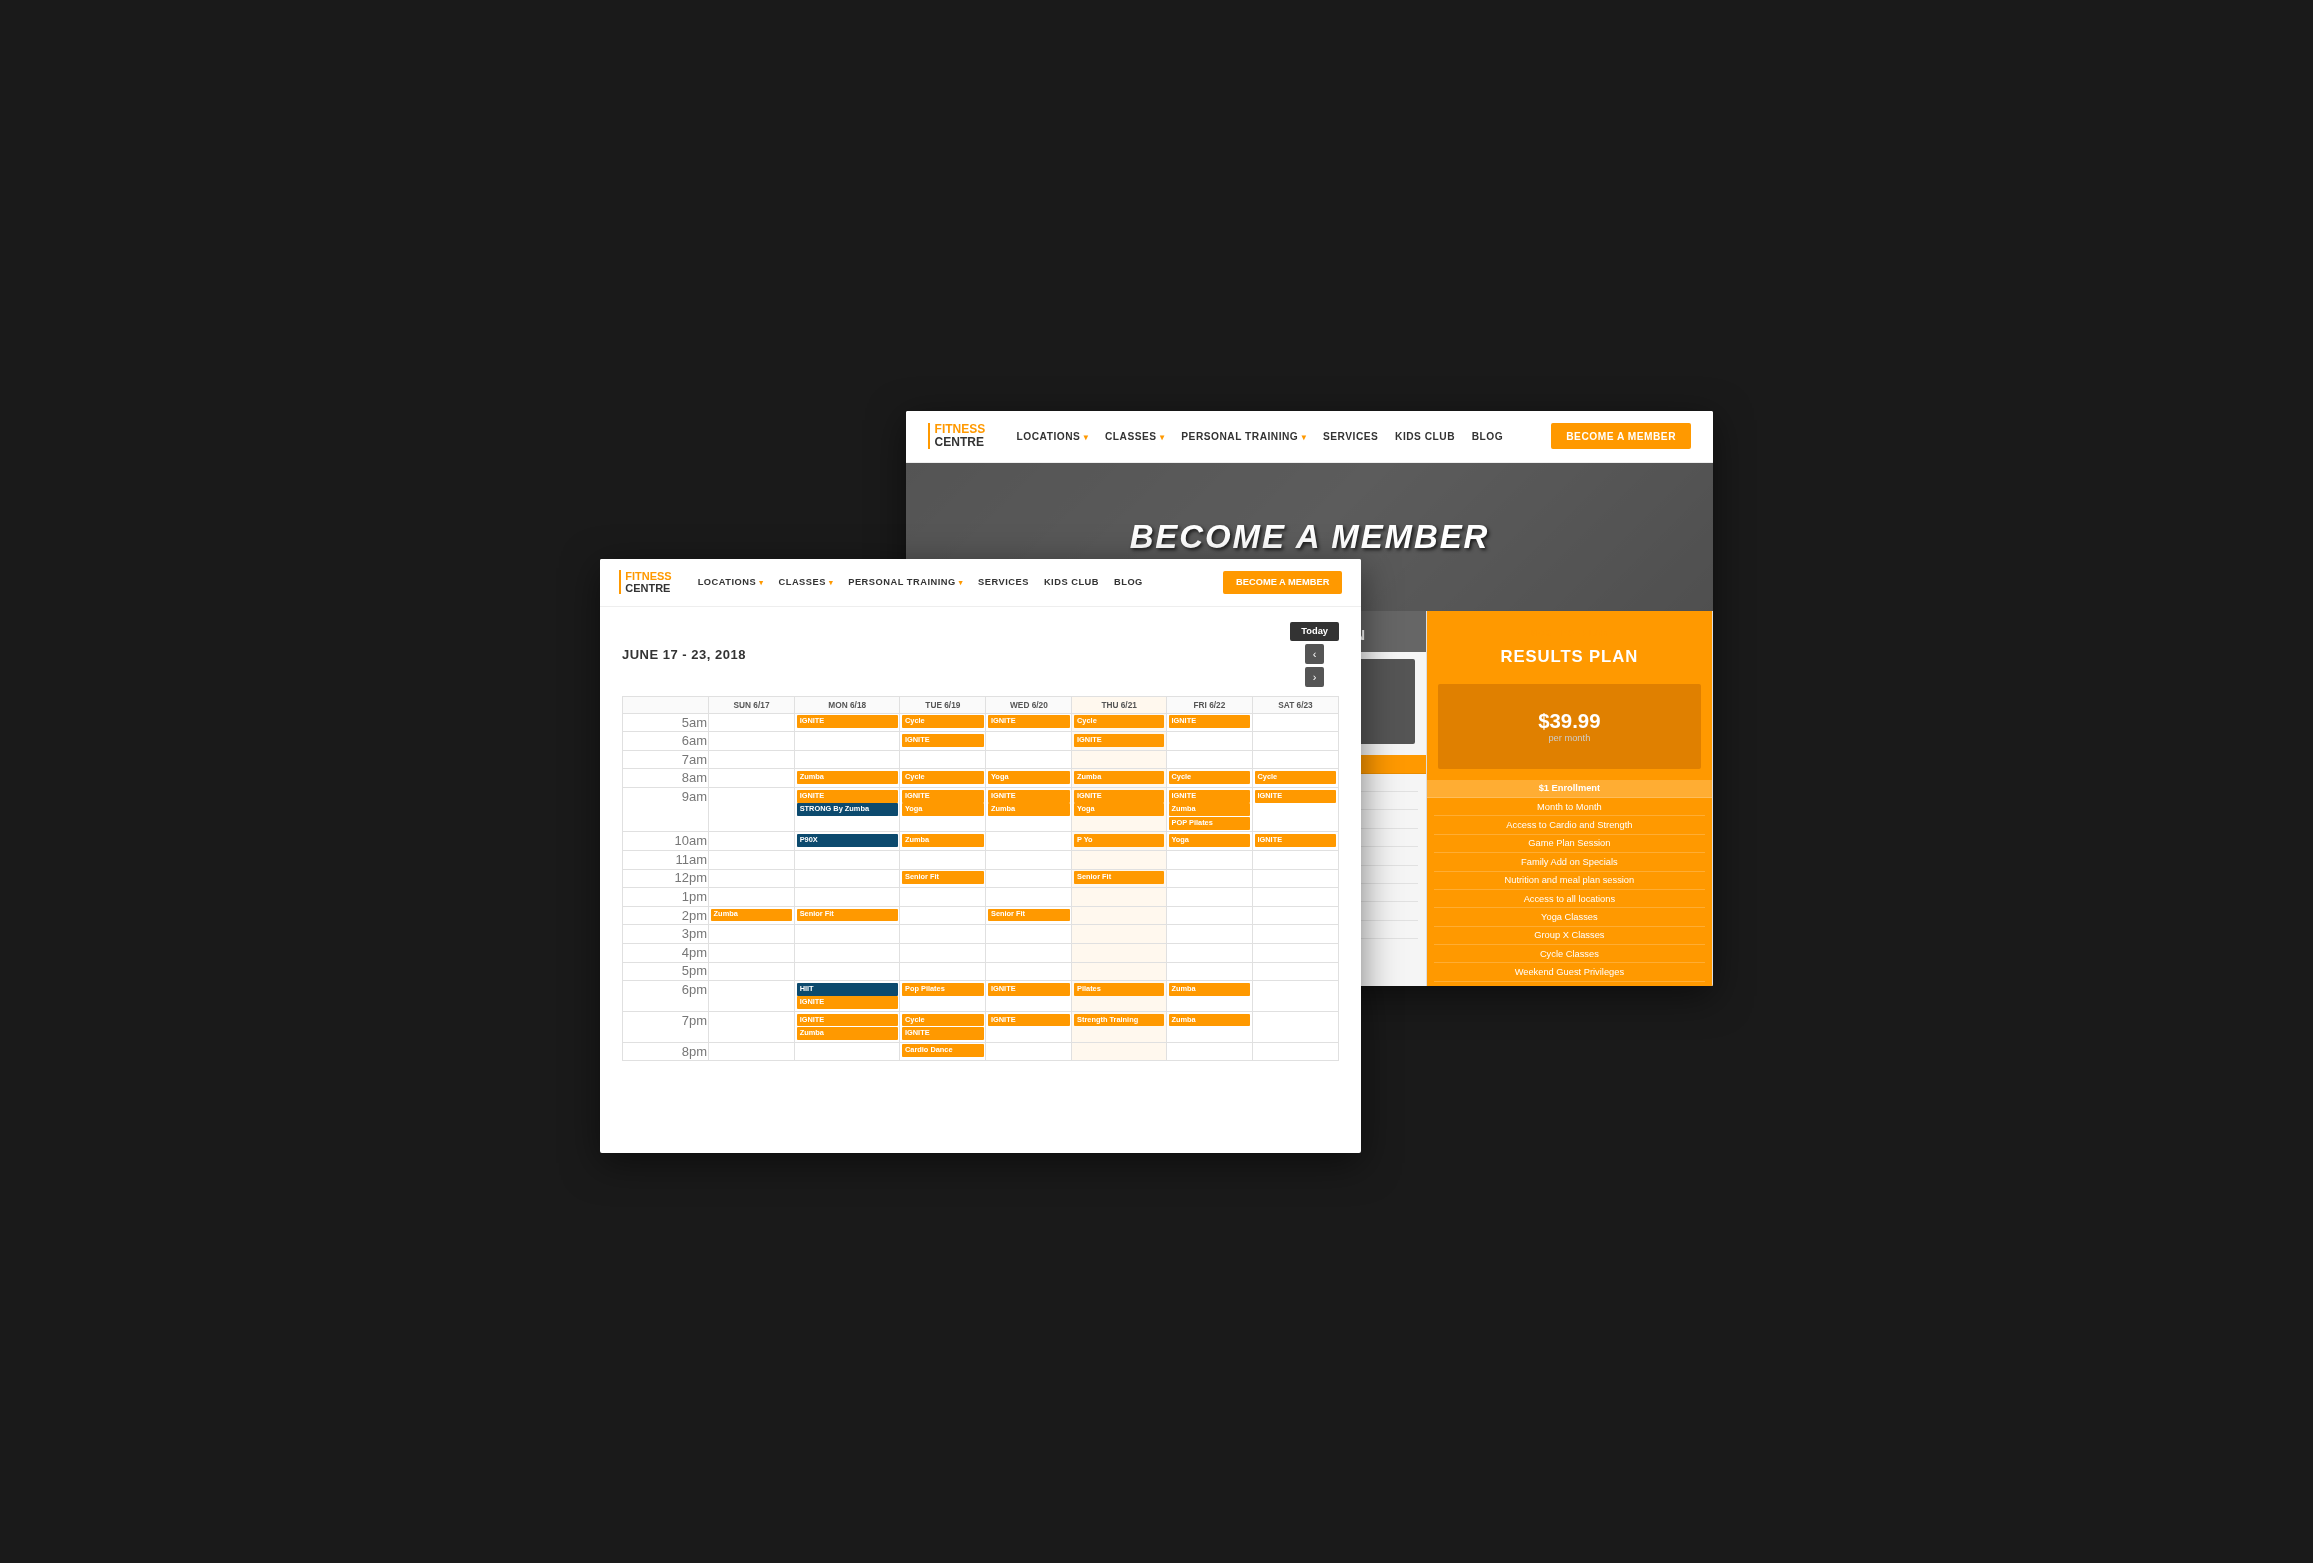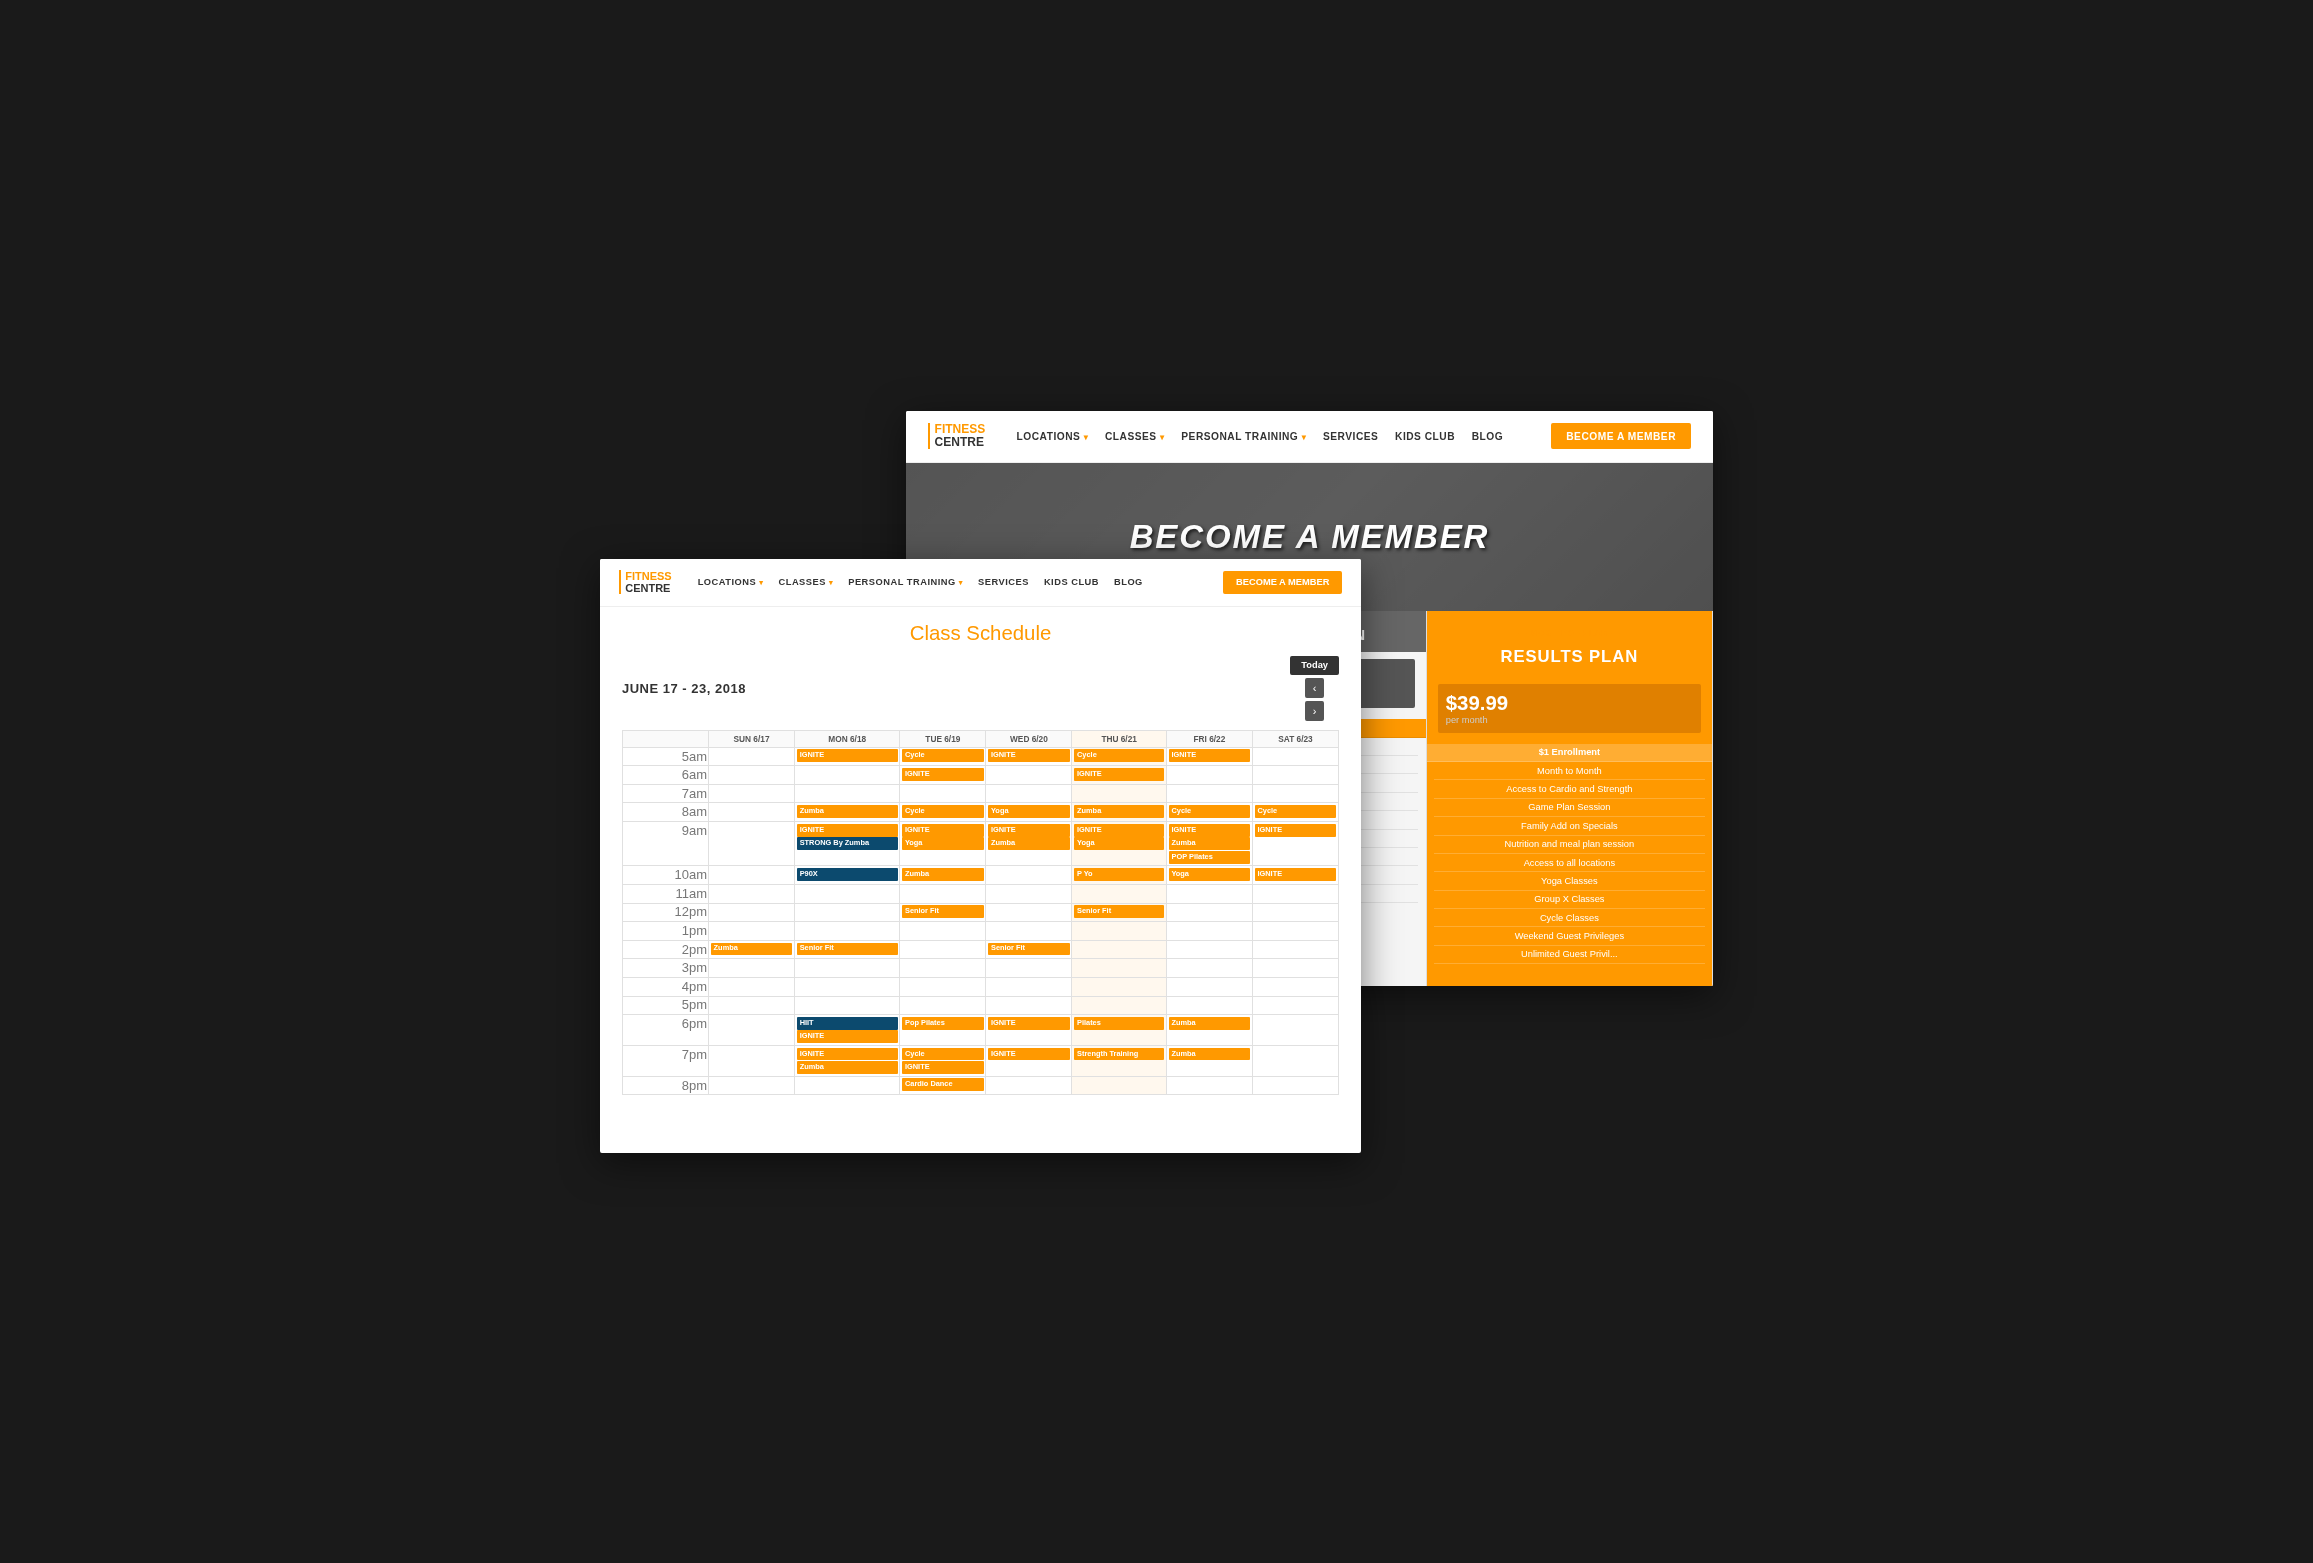--- a/index.html
+++ b/index.html
@@ -166,21 +166,22 @@
       letter-spacing: 0.9px;
     }
 
     .plan-col.results .plan-name {
       color: #fff;
       font-size: 16.7px;
     }
 
     .plan-price-box {
       background: #555;
-      padding: 8px;
+      padding: 26px;
+      text-align: center;
       margin: 7.4px 11px;
       border-radius: 1.9px;
     }
 
     .plan-col.results .plan-price-box {
       background: #e08000;
     }
 
     .plan-price {
       font-size: 20.4px;
@@ -518,21 +519,20 @@
         <a>CLASSES <span class="arrow">▾</span></a>
         <a>PERSONAL TRAINING <span class="arrow">▾</span></a>
         <a>SERVICES</a>
         <a>KIDS CLUB</a>
         <a>BLOG</a>
       </div>
       <button class="btn-member-front">Become a Member</button>
     </nav>
 
     <div class="schedule-content">
-      <h2 class="schedule-title">Class Schedule</h2>
 
       <div class="schedule-header">
         <div class="schedule-date-range">JUNE 17 - 23, 2018</div>
         <div class="schedule-controls">
           <button class="btn-today">Today</button>
           <button class="btn-nav">‹</button>
           <button class="btn-nav">›</button>
         </div>
       </div>
 

